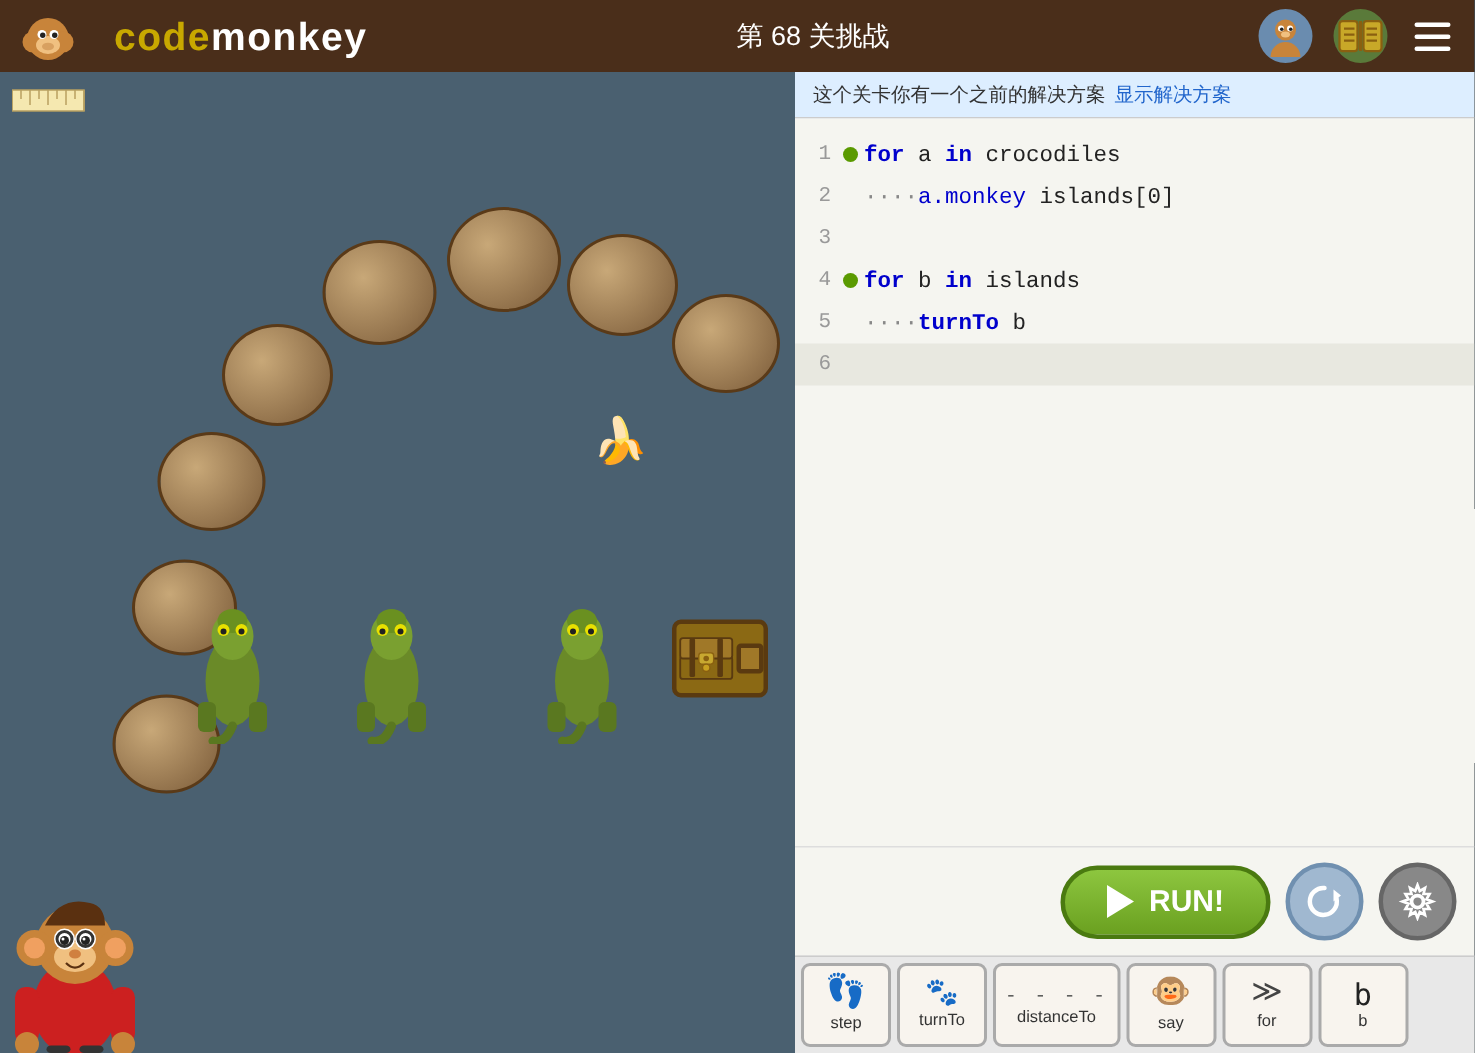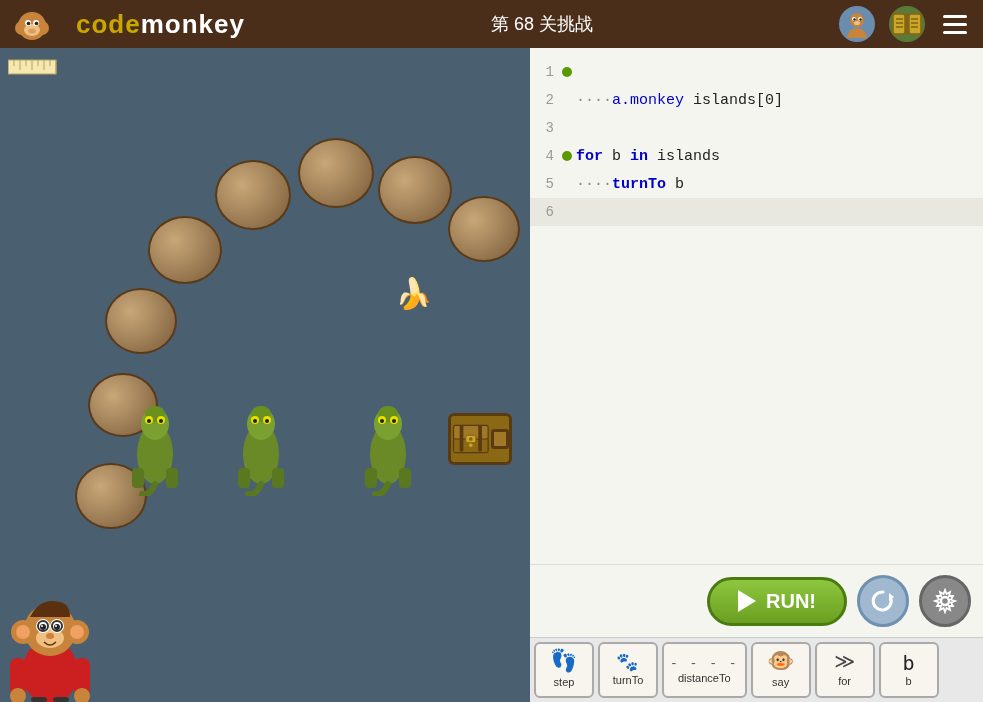--- a/index.html
+++ b/index.html
@@ -498,26 +498,31 @@
         <circle cx="77" cy="134" r="8" fill="#c8843a"></circle>
 
         <rect x="26" y="135" width="16" height="5" rx="3" fill="#333"></rect>
         <rect x="48" y="135" width="16" height="5" rx="3" fill="#333"></rect>
       </svg>
     </div>
   </div>
 
   <div id="code-panel">
 
+    <div id="hint-bar">
+      <span>这个关卡你有一个之前的解决方案</span>
+      <a id="show-solution-link">显示解决方案</a>
+    </div>
 
     <div id="code-editor">
 
       <div class="code-line">
         <span class="line-number">1</span>
         <span class="line-dot"></span>
+        <span class="code-content"><span class="kw-for">for</span> a <span class="kw-in">in</span> crocodiles</span>
       </div>
 
       <div class="code-line">
         <span class="line-number">2</span>
         <span class="line-dot-placeholder"></span>
         <span class="code-content"><span style="color:#888">····</span><span style="color:#0000cc">a.monkey</span> islands[0]</span>
       </div>
 
       <div class="code-line">
         <span class="line-number">3</span>

